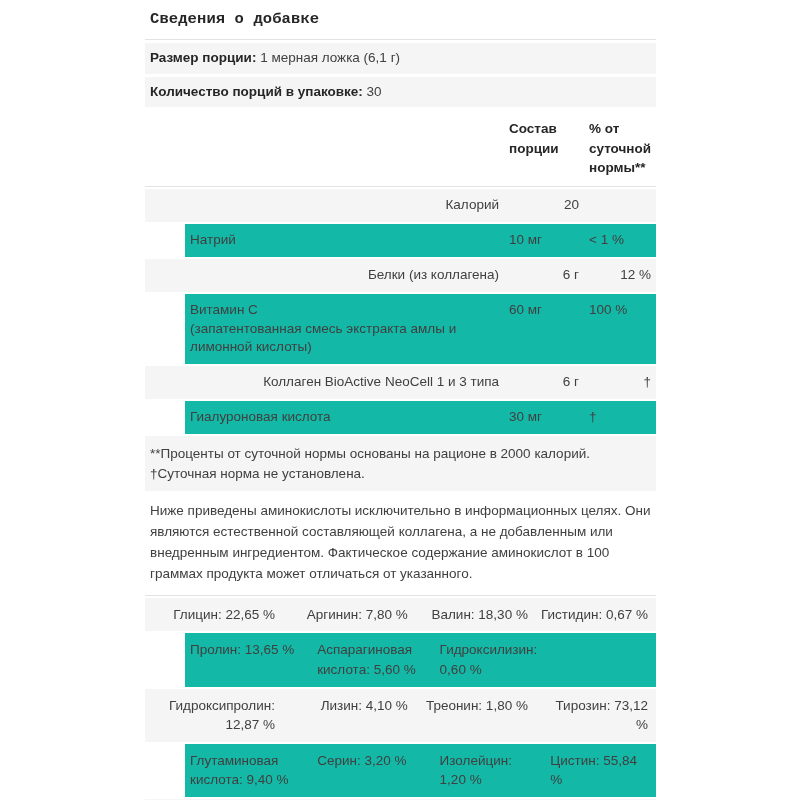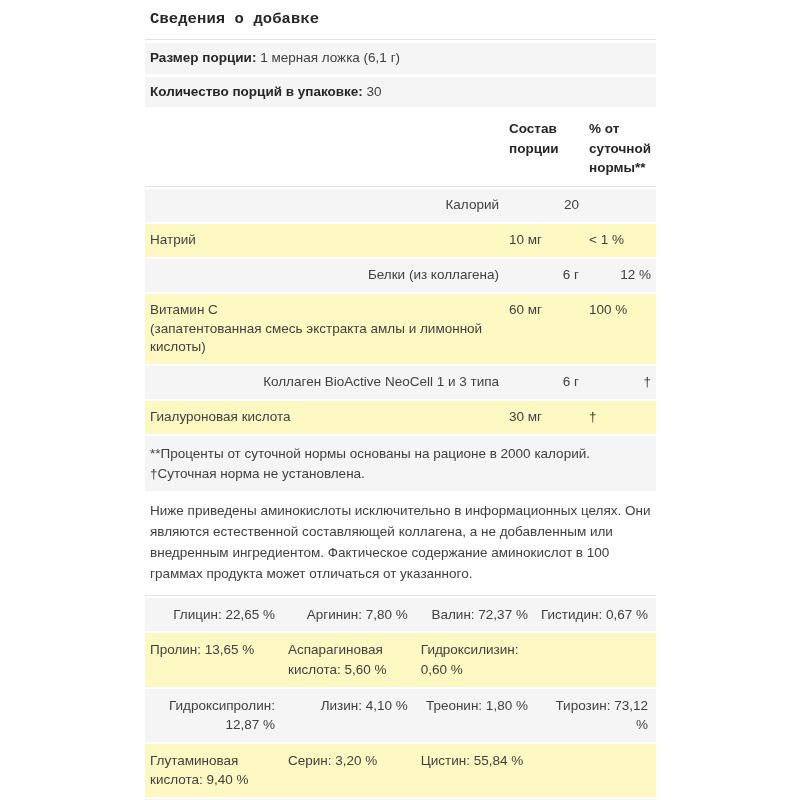--- a/index.html
+++ b/index.html
@@ -41,21 +41,21 @@
   }
   .frow > div{padding:0 5px;}
   .frow.header{
     background:#ffffff;
     padding:8px 0 9px 0;
     border-bottom:1px solid var(--divider);
     margin-top:4px;
   }
   .frow.header .c-amt,.frow.header .c-dv{line-height:1.42;}
   .stripe{background:var(--stripe);text-align:right;}
-  .white{background:#fef9c3;}
+  .white{background:#14b8a6;margin-left:40px;}
   .c-name .detail{display:block;}
   .footnote{
     background:var(--stripe);
     margin-top:2px;
     padding:8px 5px;
     line-height:1.45;
   }
   .desc{
     padding:8px 5px 10px 5px;
     margin-top:2px;
@@ -133,40 +133,41 @@
 
   </div>
 
   <p class="desc">Ниже приведены аминокислоты исключительно в информационных целях. Они являются естественной составляющей коллагена, а не добавленным или внедренным ингредиентом. Фактическое содержание аминокислот в 100 граммах продукта может отличаться от указанного.</p>
 
   <div class="amino">
 
     <div class="arow stripe">
       <div>Глицин: 22,65 %</div>
       <div>Аргинин: 7,80 %</div>
-      <div>Валин: 72,37 %</div>
+      <div>Валин: 18,30 %</div>
       <div>Гистидин: 0,67 %</div>
     </div>
 
     <div class="arow white">
       <div>Пролин: 13,65 %</div>
       <div>Аспарагиновая кислота: 5,60 %</div>
       <div>Гидроксилизин: 0,60 %</div>
     </div>
 
     <div class="arow stripe">
       <div>Гидроксипролин: 12,87 %</div>
       <div>Лизин: 4,10 %</div>
       <div>Треонин: 1,80 %</div>
       <div>Тирозин: 73,12 %</div>
     </div>
 
     <div class="arow white">
       <div>Глутаминовая кислота: 9,40 %</div>
       <div>Серин: 3,20 %</div>
+      <div>Изолейцин: 1,20 %</div>
       <div>Цистин: 55,84 %</div>
     </div>
 
     <div class="arow stripe">
       
       
       
       
     </div>
 

